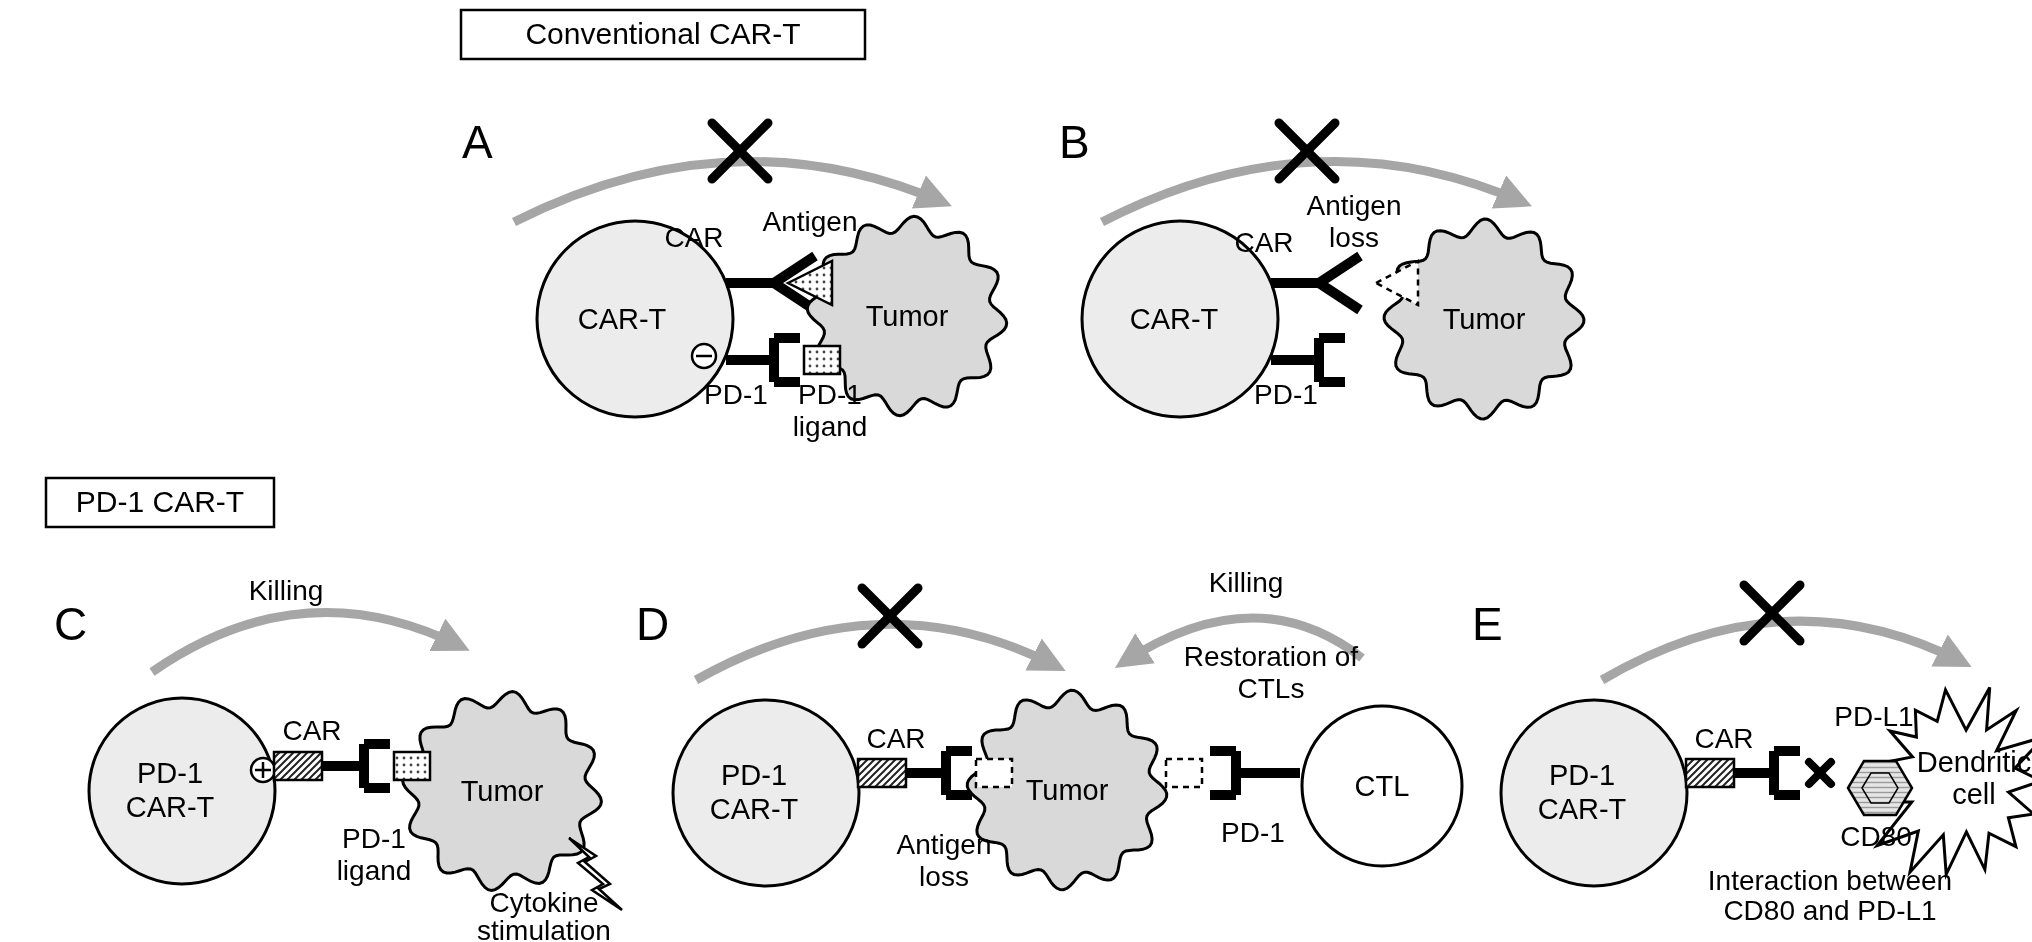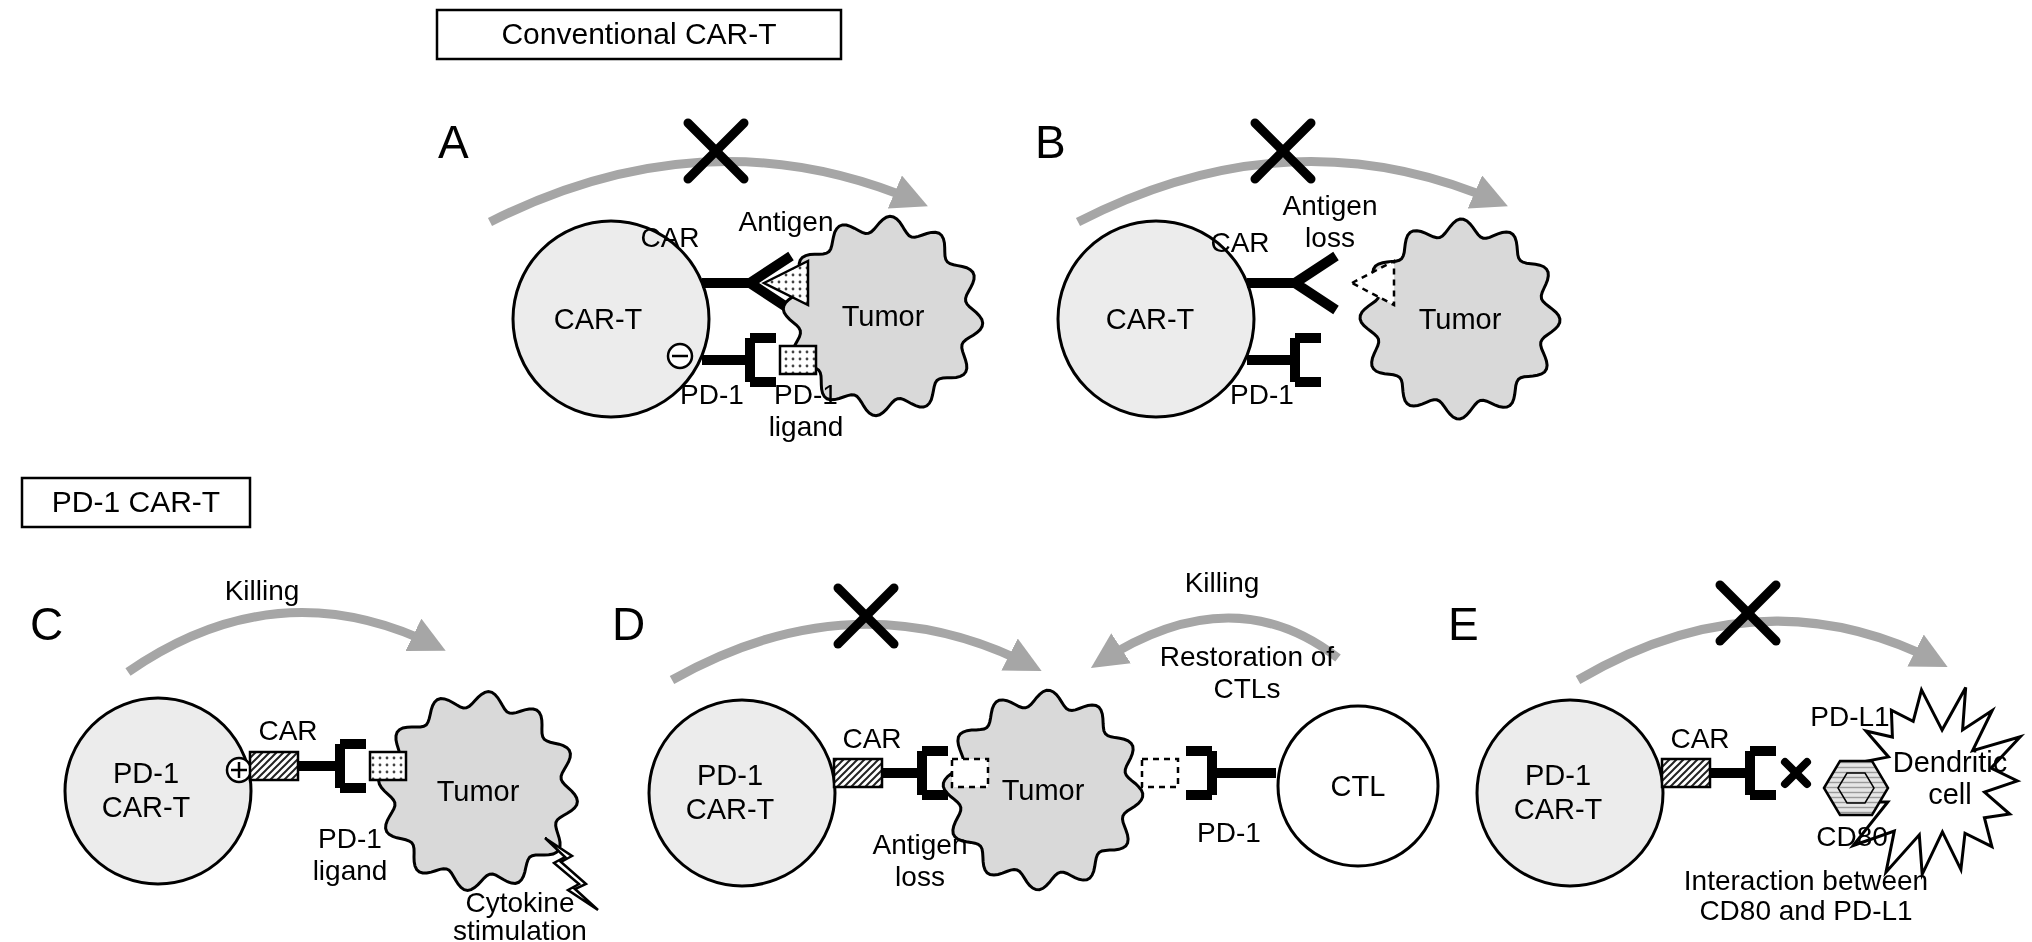--- a/index.html
+++ b/index.html
@@ -1,16 +1,16 @@
 <!DOCTYPE html>
 <html><head>
 <meta charset="utf-8">
 <style>
   html,body{margin:0;padding:0;background:#fff;}
-  .canvas{position:relative;width:1936px;height:942px;background:#ffffff;font-family:"Liberation Sans",sans-serif;}
+  .canvas{position:relative;width:1936px;height:942px;background:#ffffff;font-family:"Liberation Sans",sans-serif;margin-left:24px;}
   svg{display:block;}
   .t{fill:#000;font-family:"Liberation Sans",sans-serif;}
   .letter{font-size:46px;}
   .title{font-size:30px;}
   .lbl{font-size:28px;}
   .name{font-size:29px;}
 </style>
 </head>
 <body>
 

